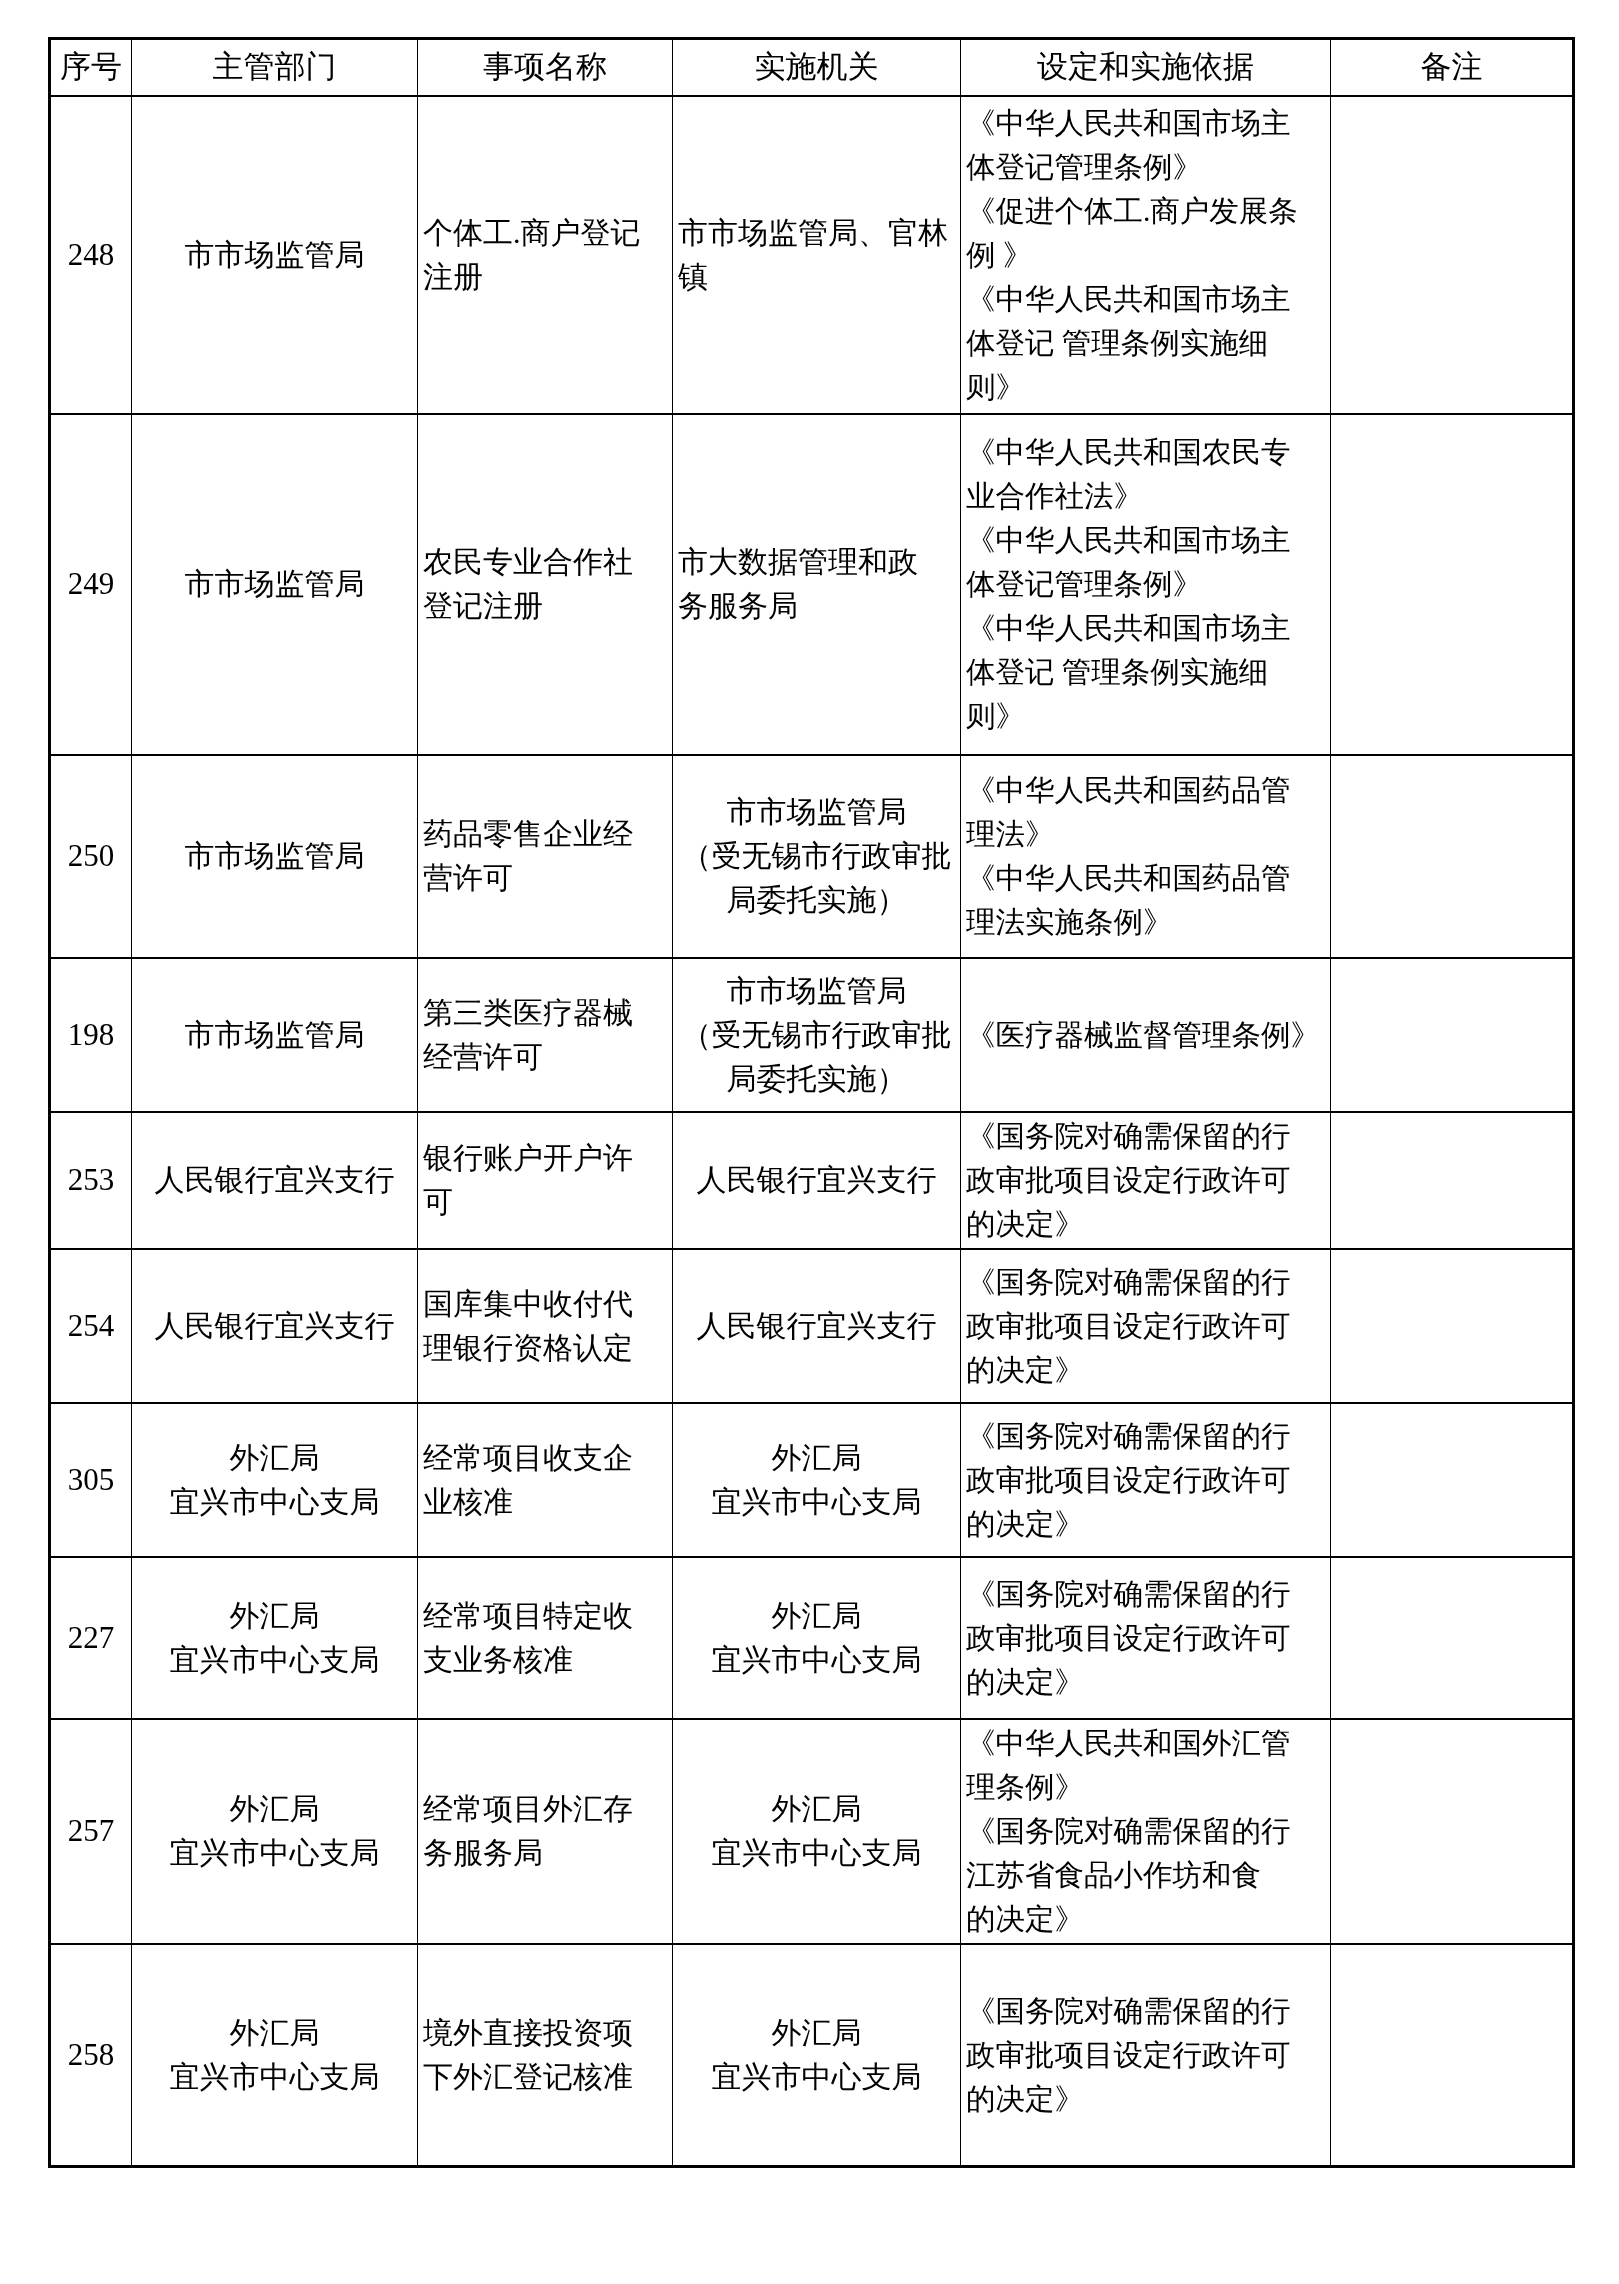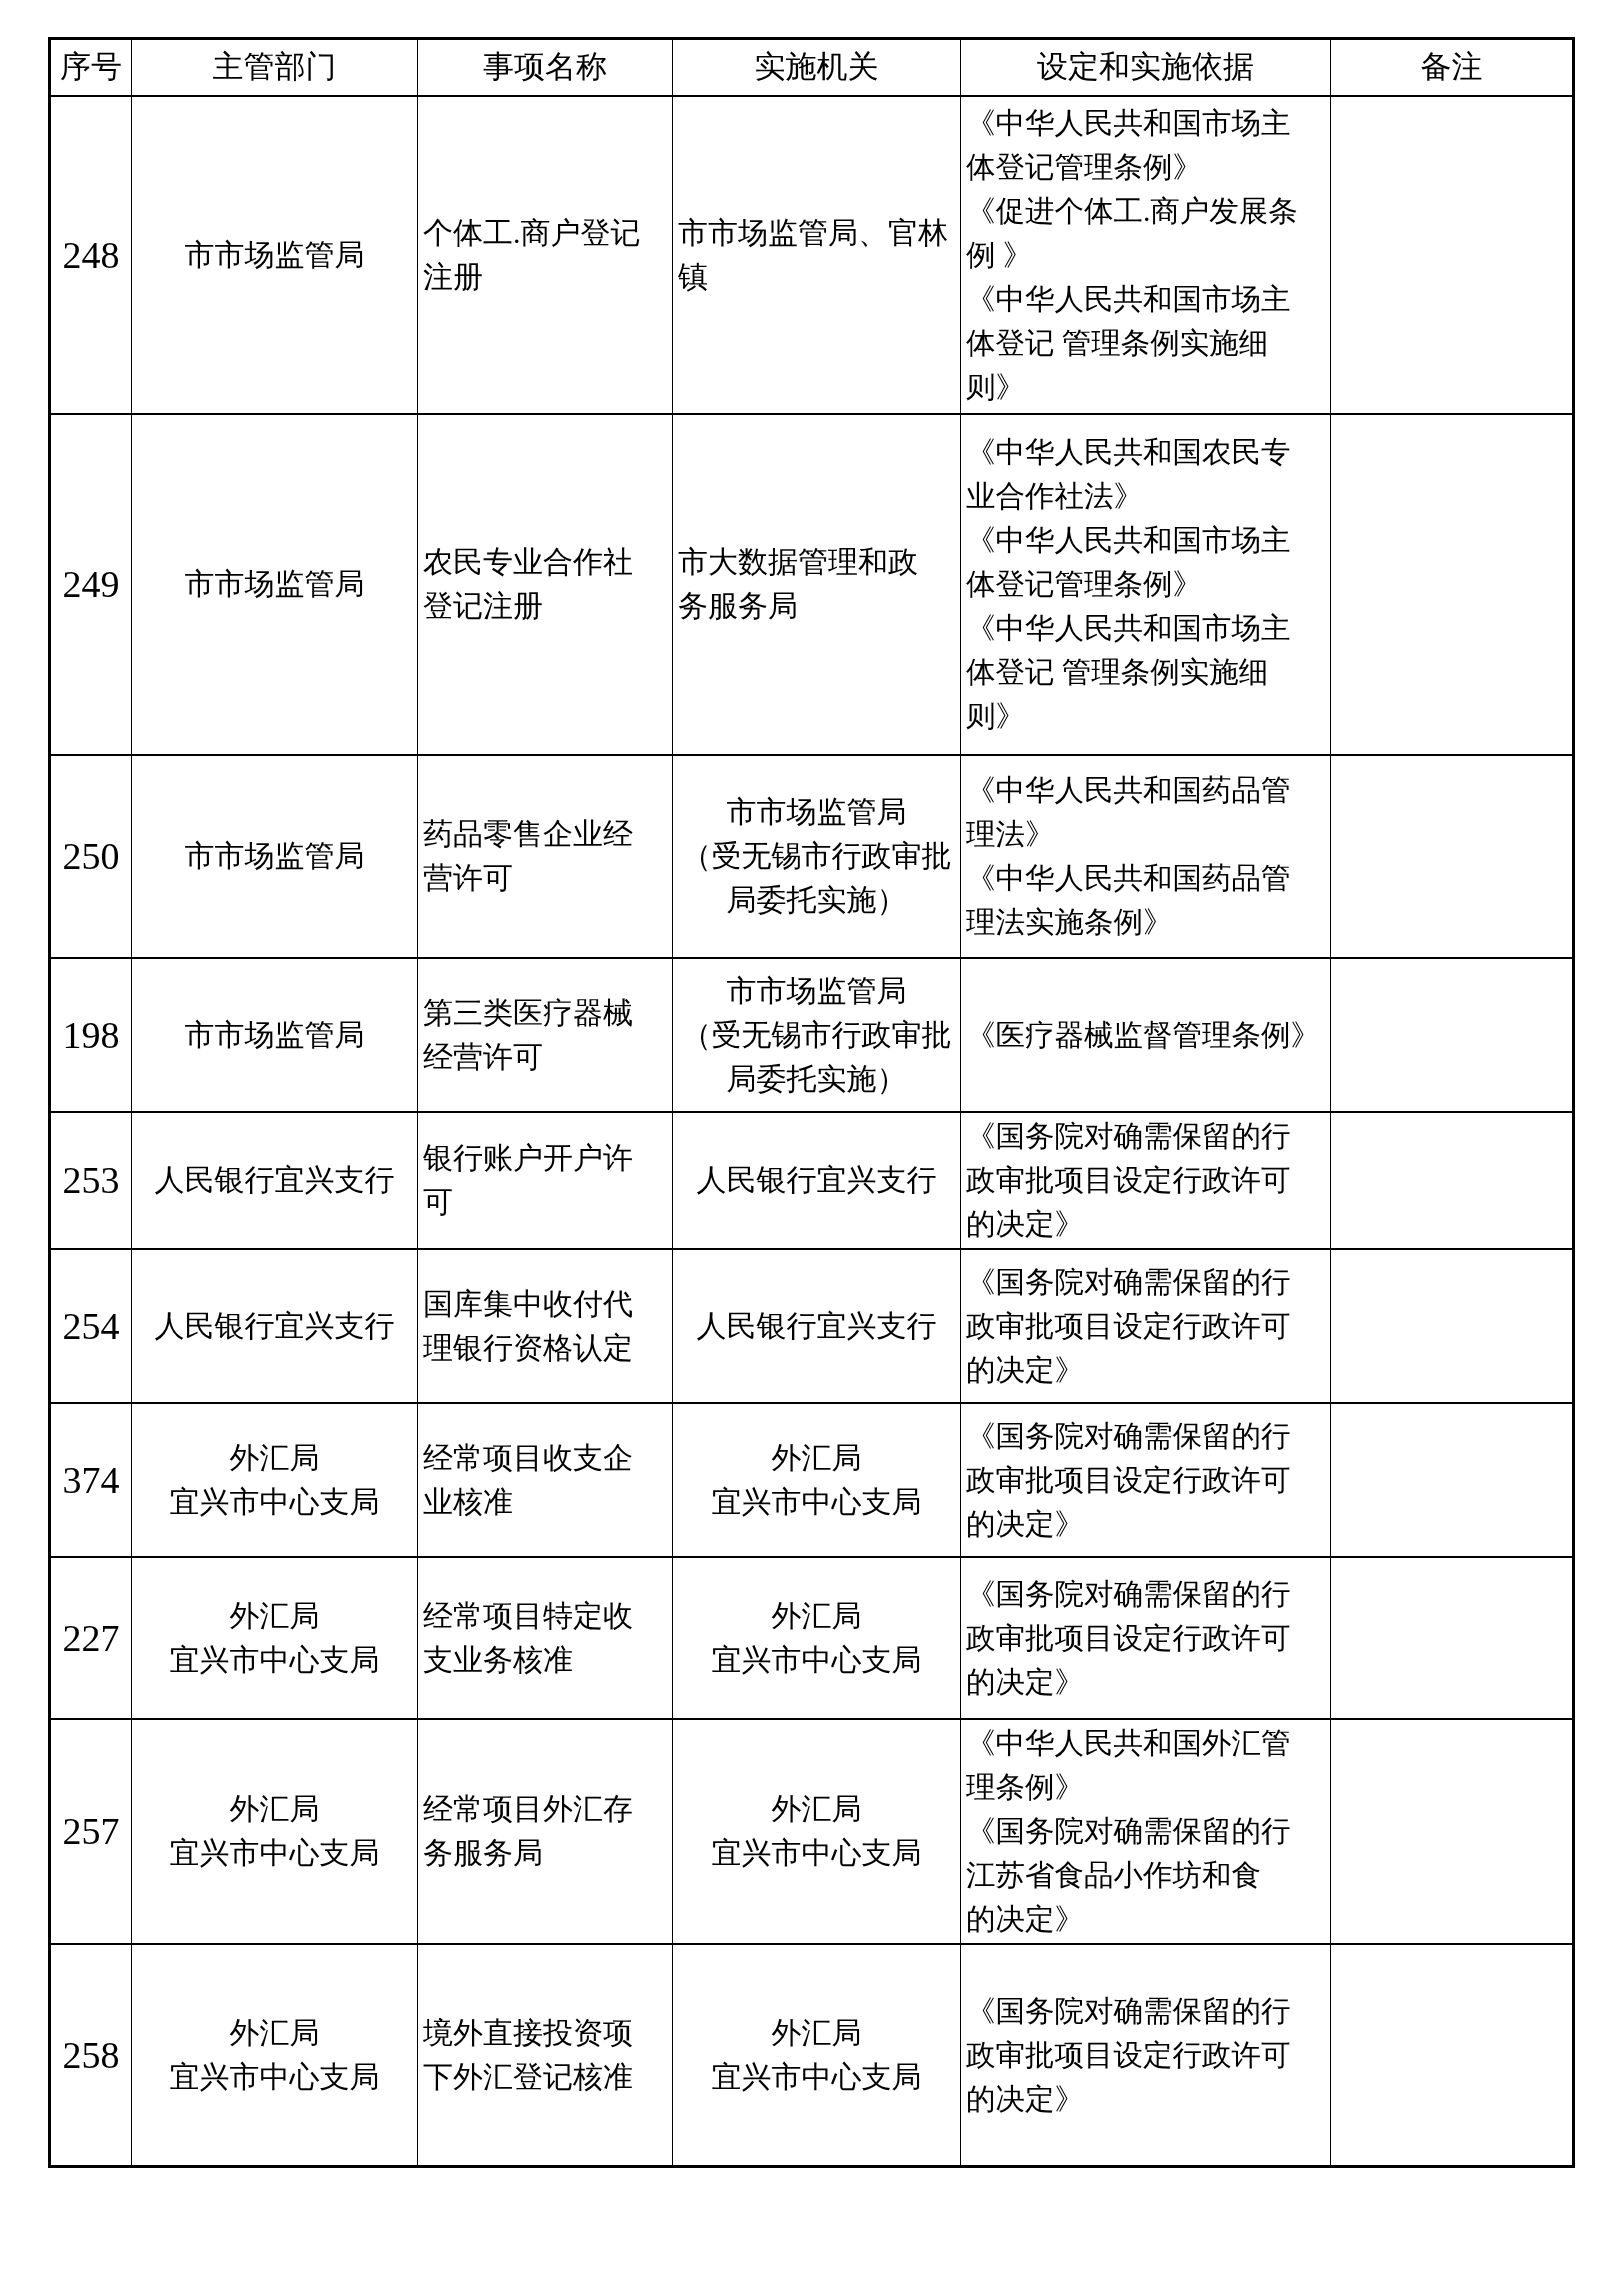--- a/index.html
+++ b/index.html
@@ -41,21 +41,21 @@
   col.c-dept  { width: 286px; }
   col.c-item  { width: 255px; }
   col.c-agency{ width: 288px; }
   col.c-basis { width: 370px; }
   col.c-note  { width: 243px; }
 
   thead tr { height: 57px; }
   th { font-size: 31px; text-align: center; }
 
   td { font-size: 30px; line-height: 44px; }
-  td.f-no { font-size: 38px; }
+  td.f-no { font-size: 31px; }
   td.f-basis { font-size: 29.5px; }
 
   .al-left   { text-align: left; }
   .al-center { text-align: center; }
 
   
   tbody tr:nth-child(1)  { height: 318px; }
   tbody tr:nth-child(2)  { height: 341px; }
   tbody tr:nth-child(3)  { height: 203px; }
   tbody tr:nth-child(4)  { height: 154px; }
@@ -164,21 +164,21 @@
           <td class="f-dept al-center">人民银行宜兴支行</td>
           <td class="f-item al-left">国库集中收付代
 理银行资格认定</td>
           <td class="f-agency al-center">人民银行宜兴支行</td>
           <td class="f-basis al-left">《国务院对确需保留的行
 政审批项目设定行政许可
 的决定》</td>
           <td class="f-note al-center"></td>
         </tr>
         <tr>
-          <td class="f-no al-center">374</td>
+          <td class="f-no al-center">305</td>
           <td class="f-dept al-center">外汇局
 宜兴市中心支局</td>
           <td class="f-item al-left">经常项目收支企
 业核准</td>
           <td class="f-agency al-center">外汇局
 宜兴市中心支局</td>
           <td class="f-basis al-left">《国务院对确需保留的行
 政审批项目设定行政许可
 的决定》</td>
           <td class="f-note al-center"></td>

